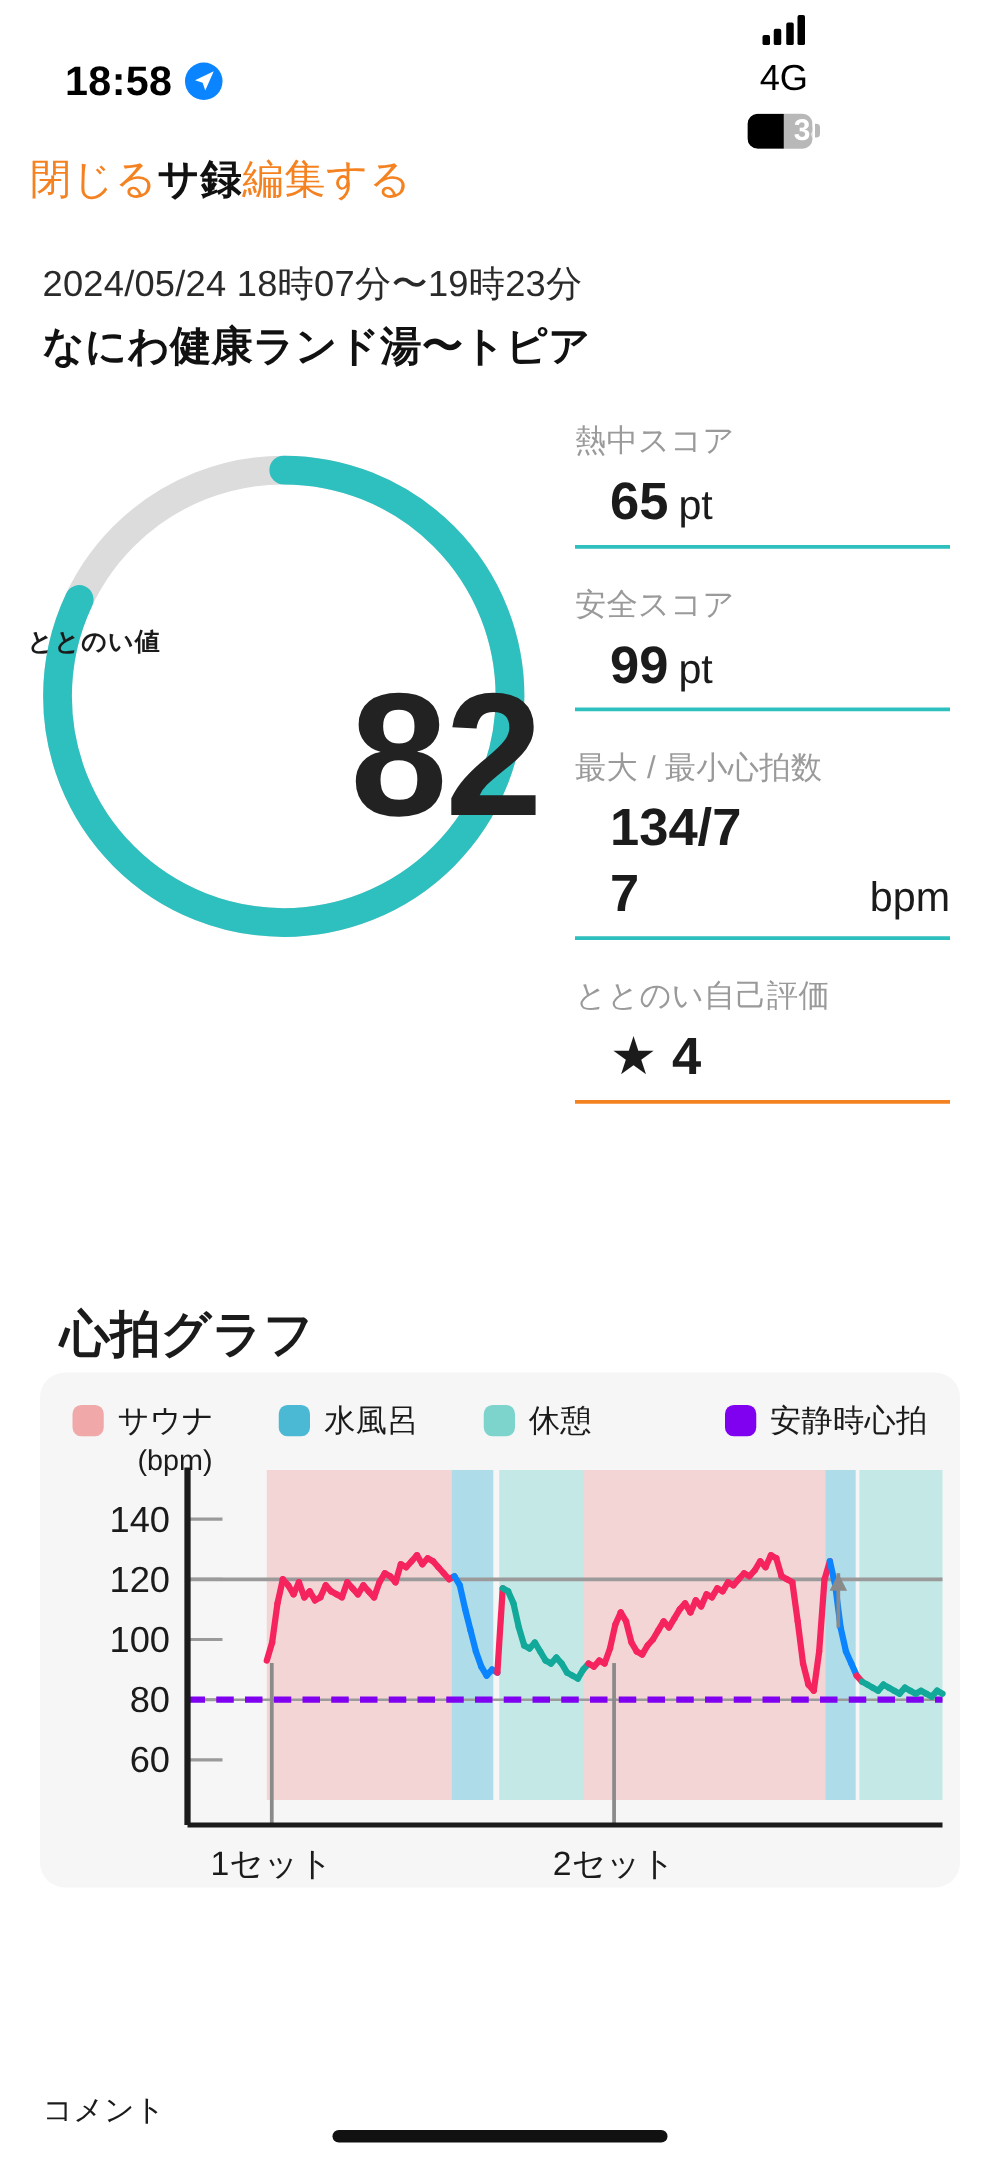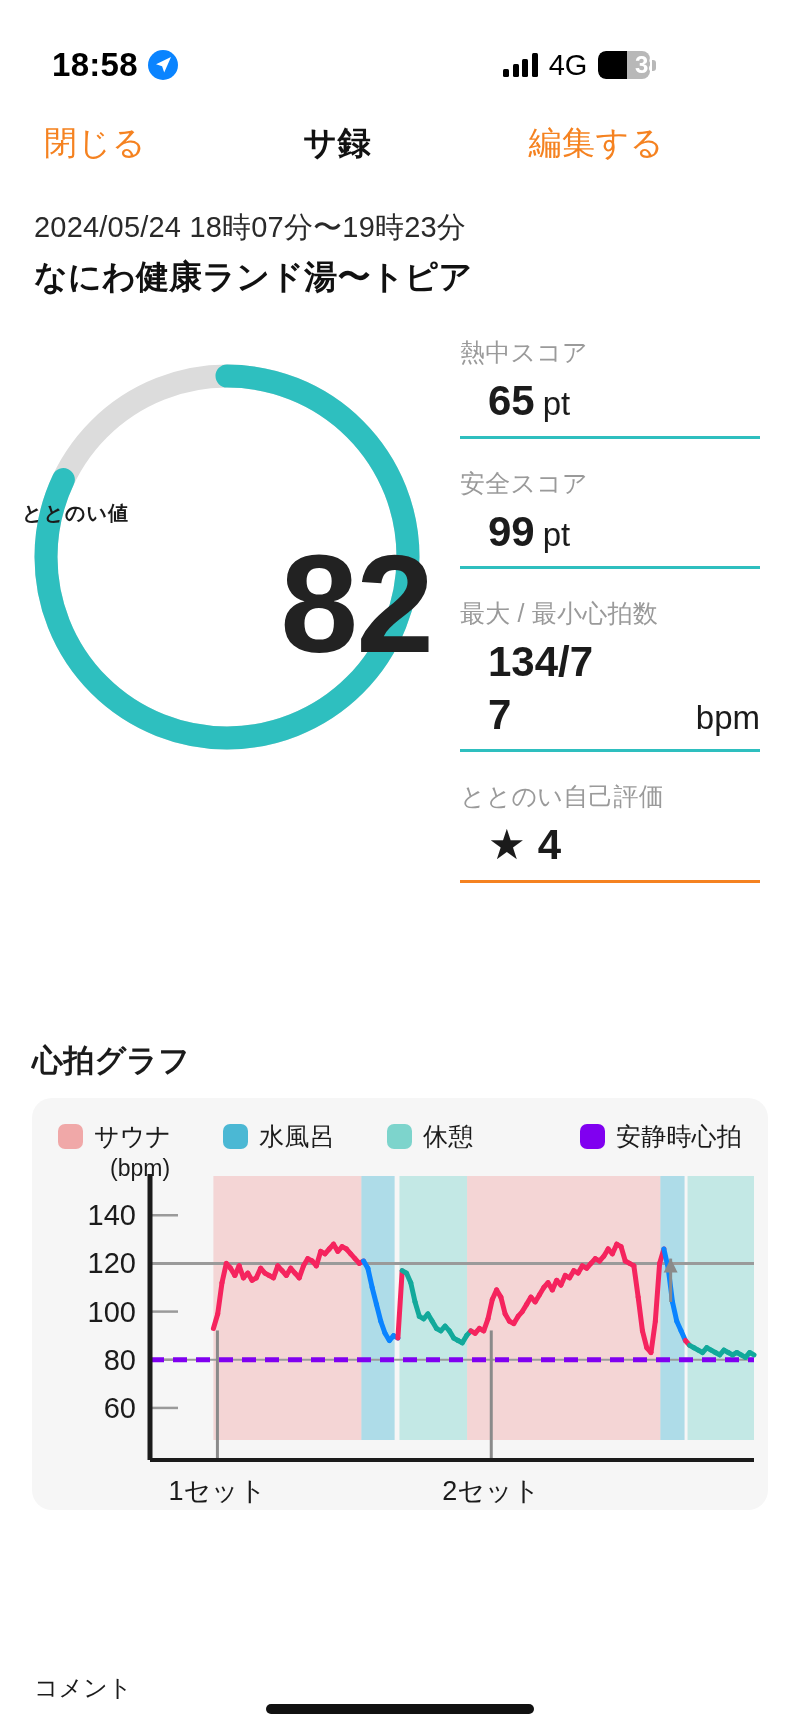--- a/index.html
+++ b/index.html
@@ -19,21 +19,21 @@
     padding: 30px 48px 0 52px;
     gap: 36px;
   }
   .sb-left { display: flex; align-items: center; gap: 10px; }
   .sb-time { font-size: 33px; font-weight: 600; color: #000; letter-spacing: .3px; }
   .loc-badge {
     width: 30px; height: 30px; border-radius: 50%;
     background: #0a84ff; display:flex; align-items:center; justify-content:center;
   }
   .loc-badge svg { display:block; }
-  .sb-right { display: flex; align-items: center; gap: 11px; }
+  .sb-right { display: flex; align-items: center; gap: 11px; flex-direction: column; }
   .bars { display: flex; align-items: flex-end; gap: 3.5px; height: 24px; }
   .bars i { display:block; width: 6px; background: #000; border-radius: 1.5px; }
   .bars i:nth-child(1){ height: 8px; }
   .bars i:nth-child(2){ height: 13px; }
   .bars i:nth-child(3){ height: 18px; }
   .bars i:nth-child(4){ height: 24px; }
   .net { font-size: 29px; color:#000; font-weight: 400; letter-spacing:-.2px;}
   .batt {
     position: relative; width: 52px; height: 28px; border-radius: 8px;
     background: #b8b8b8; overflow: hidden;
@@ -42,22 +42,22 @@
   .batt-fill { position:absolute; left:0; top:0; bottom:0; width: 55%; background:#000; border-radius: 8px 0 0 8px;}
   .batt-num {
     position: relative; z-index: 2; width: 100%; text-align:center;
     font-size: 24px; font-weight: 700; color: #ffffff; line-height: 28px; margin-left: 37px;
   }
   .batt-cap { width: 4px; height: 11px; background: #b8b8b8; border-radius: 0 3px 3px 0; margin-left: 2px; }
 
   
   .navbar {
     position: absolute; top: 102px; left:0; width: 708px; height: 82px;
-    display:flex; align-items:center; justify-content: space-between;
-    padding: 0 44px;
+    display:flex; align-items:center; 
+    padding: 0 24px;
   }
   .nav-btn { font-size: 33px; color:#F58220; font-weight:400; letter-spacing: .5px;}
   .nav-title { font-size: 33px; color:#111; font-weight: 700; letter-spacing:.5px;}
 
   
   .datetime {
     position:absolute; top: 208px; left: 34px;
     font-size: 29px; color:#2a2a2a; letter-spacing:.2px;
   }
   .venue {
@@ -96,22 +96,22 @@
   .stat-value .unit { font-size: 33px; font-weight: 400; margin-left: 8px; color:#1b1b1b;}
   .stat-hr .stat-value { display:block; }
   .stat-hr .hr-line2 { display:flex; align-items:baseline; justify-content: space-between; }
   .stat-hr .hr-line2 .unit { margin-left:0; }
   .rule { height: 3px; background: #2EBFBF; width: 100%; margin-top: 8px; }
   .rule.orange { background: #F58220; }
   .star-value { font-size: 42px; font-weight: 700; color:#1b1b1b; }
 
   
   .chart-heading {
-    position:absolute; top: 1040px; left: 32px;
-    font-size: 31px; font-weight: 700; color:#1b1b1b; letter-spacing:.2px;
+    position:absolute; top: 1040px; left: 48px;
+    font-size: 40px; font-weight: 700; color:#1b1b1b; letter-spacing:.2px;
   }
   .chart-card {
     position:absolute; top: 1098px; left: 32px;
     width: 736px; height: 412px; background:#f6f6f6; border-radius: 20px;
   }
   .legend {
     position:absolute; top: 22px; left: 26px; width: 684px;
     display:flex; align-items:center;
   }
   .leg { display:flex; align-items:center; gap: 11px; }

